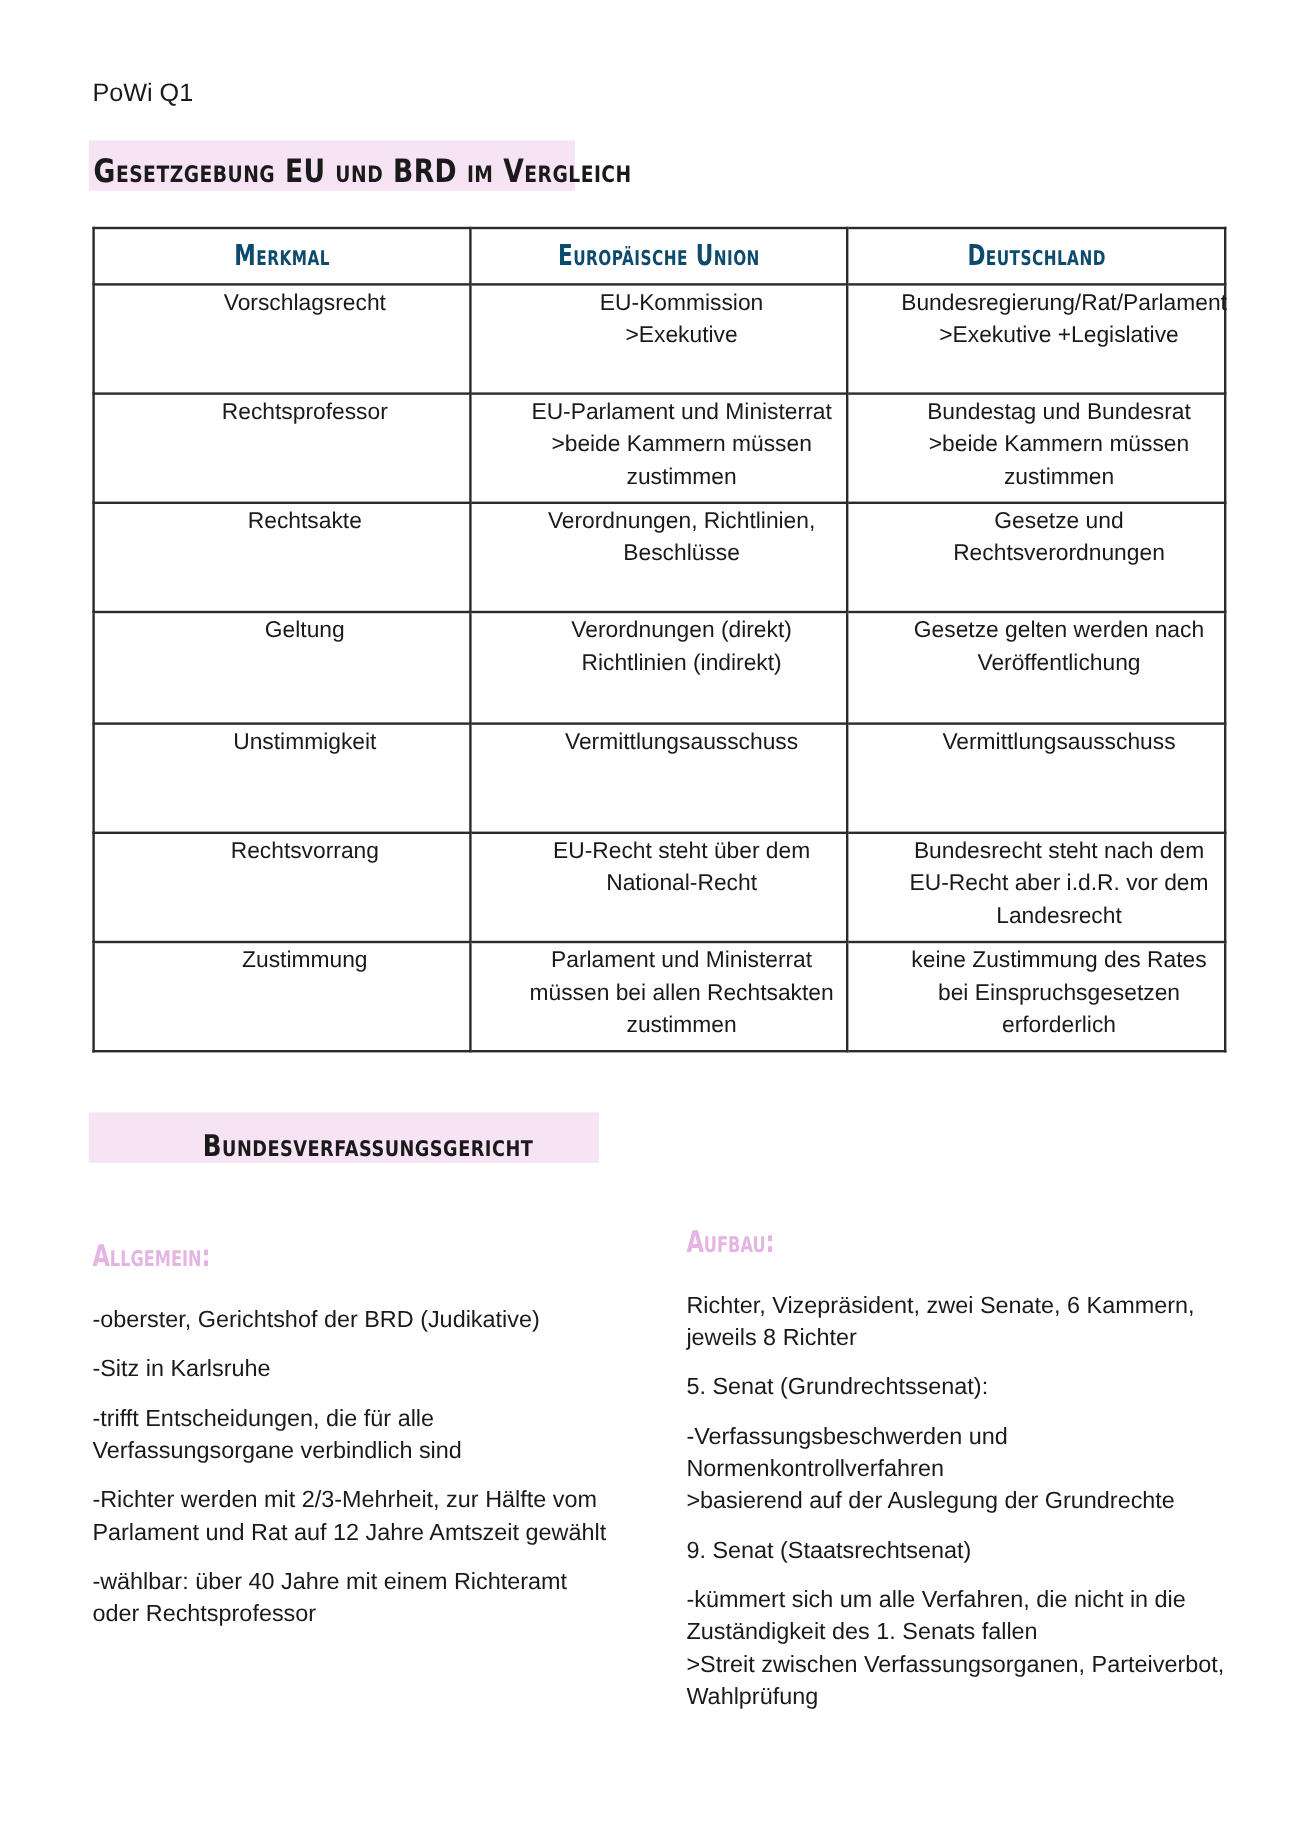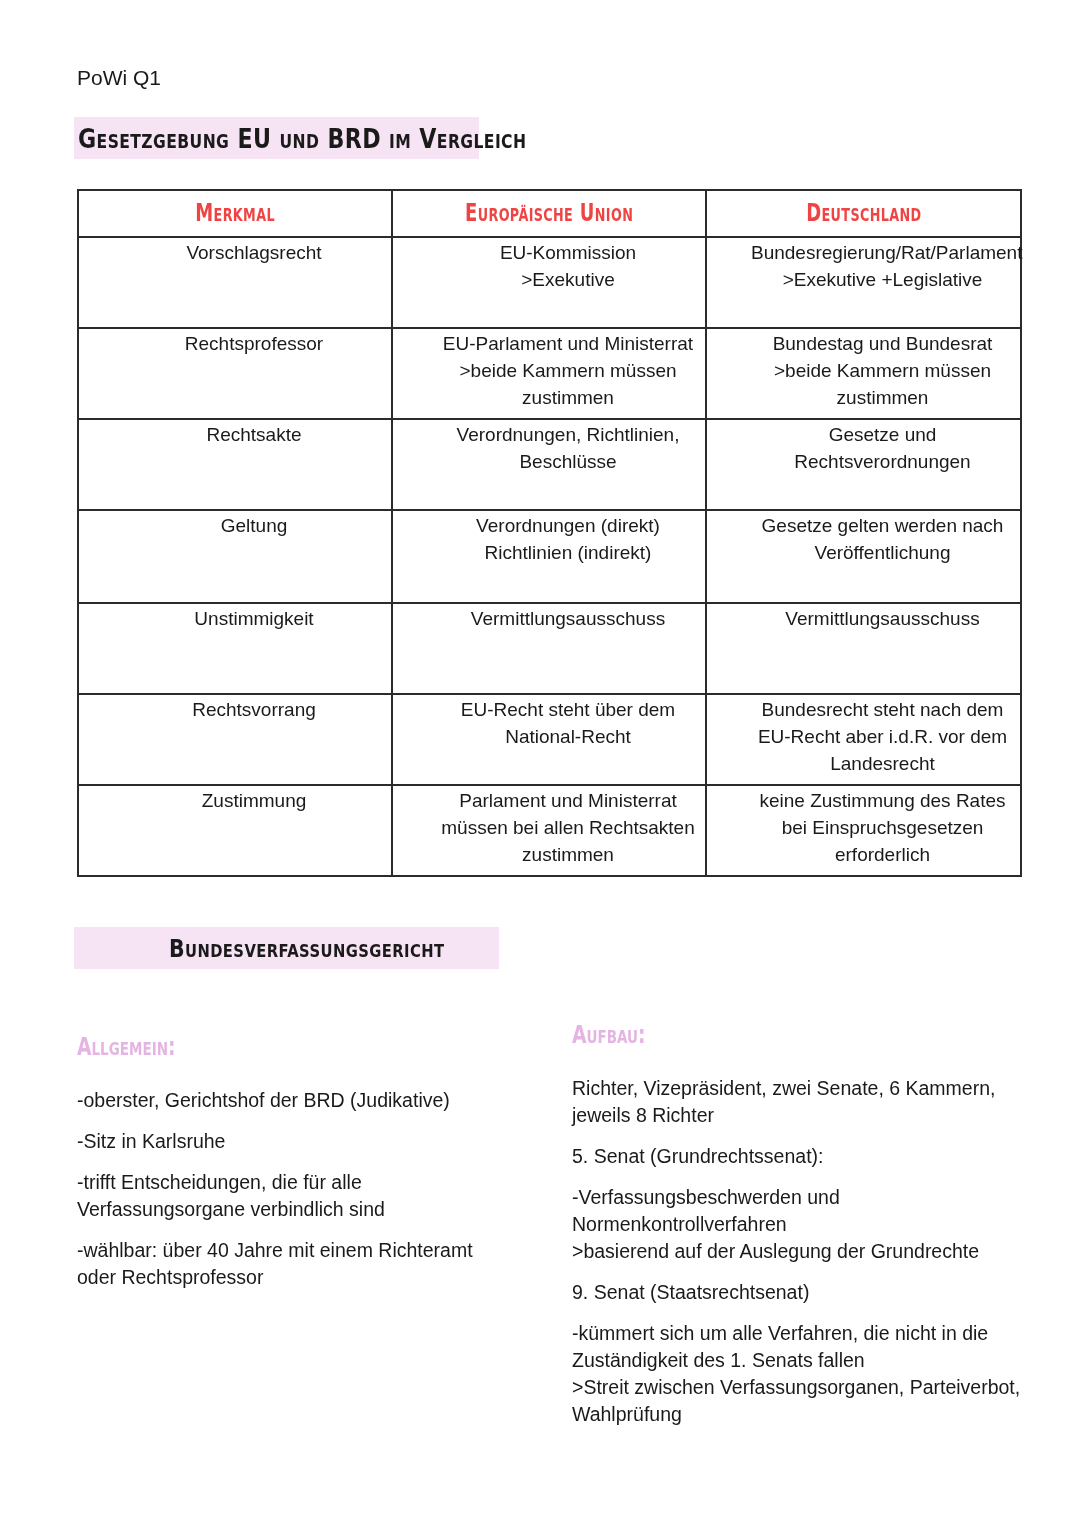--- a/index.html
+++ b/index.html
@@ -1,34 +1,34 @@
 <!DOCTYPE html>
 <html><head>
 <meta charset="utf-8">
 <style>
   html, body { margin: 0; padding: 0; background: #ffffff; }
   body { width: 1080px; height: 1527px; position: relative; overflow: hidden;
          font-family: "Liberation Sans", sans-serif; color: #1a1a1a; }
   .course { position: absolute; left: 77px; top: 66px; font-size: 21px; }
   .band { position: absolute; background: #f6e3f3; height: 42px;
-          display: flex; align-items: center; }
+          display: flex; align-items: flex-end; }
   .band-title { font-family: "DejaVu Sans", sans-serif; font-weight: bold;
                 font-variant: small-caps; letter-spacing: 0.5px; color: #1a1a1a;
                 transform: scaleX(0.82); transform-origin: left center; white-space: nowrap; }
   #band1 { left: 74px; top: 117px; width: 405px; }
   #band1 .band-title { font-size: 27px; margin-left: 4px; }
   #band2 { left: 74px; top: 927px; width: 405px; padding-left: 20px; }
   #band2 .band-title { font-size: 25px; margin-left: 75px; }
 
   table.cmp { position: absolute; left: 77px; top: 189px; width: 943px;
               border-collapse: collapse; table-layout: fixed; }
   table.cmp td, table.cmp th { border: 2px solid #2b2b2b; text-align: center;
               vertical-align: top; font-size: 19px; line-height: 27px;
               padding: 0 6px; font-weight: normal; }
-  table.cmp th { height: 45px; vertical-align: middle; color: #ef4444;
+  table.cmp th { height: 45px; vertical-align: middle; color: #0c4a6e;
                  font-family: "DejaVu Sans", sans-serif; font-weight: bold;
                  font-variant: small-caps; font-size: 24px; letter-spacing: 0.5px; }
   table.cmp th span { display: inline-block; transform: scaleX(0.75); white-space: nowrap; }
   table.cmp td { height: 88px; padding-top: 1px; padding-left: 44px; }
   table.cmp tr.tall td { height: 90px; }
 
   .sub { position: absolute; color: #e4b5e2; font-family: "DejaVu Sans", sans-serif;
          font-weight: bold; font-variant: small-caps; font-size: 25px;
          transform: scaleX(0.75); transform-origin: left center; white-space: nowrap; }
   #sub-allg { left: 77px; top: 1032px; }
@@ -104,20 +104,21 @@
   <span class="band-title">Bundesverfassungsgericht</span>
 </div>
 
 <div class="sub" id="sub-allg">Allgemein:</div>
 <div class="sub" id="sub-aufbau">Aufbau:</div>
 
 <div class="col" id="col-left">
     <p>-oberster, Gerichtshof der BRD (Judikative)</p>
     <p>-Sitz in Karlsruhe</p>
     <p>-trifft Entscheidungen, die für alle Verfassungsorgane verbindlich sind</p>
+    <p>-Richter werden mit 2/3-Mehrheit, zur Hälfte vom Parlament und Rat auf 12 Jahre Amtszeit gewählt</p>
     <p>-wählbar: über 40 Jahre mit einem Richteramt oder Rechtsprofessor</p>
   </div>
 <div class="col" id="col-right">
     <p>Richter, Vizepräsident, zwei Senate, 6 Kammern, jeweils 8 Richter</p>
     <p>5. Senat (Grundrechtssenat):</p>
     <p>-Verfassungsbeschwerden und Normenkontrollverfahren<br>&gt;basierend auf der Auslegung der Grundrechte</p>
     <p>9. Senat (Staatsrechtsenat)</p>
     <p>-kümmert sich um alle Verfahren, die nicht in die Zuständigkeit des 1. Senats fallen<br>&gt;Streit zwischen Verfassungsorganen, Parteiverbot, Wahlprüfung</p>
   </div>
 

